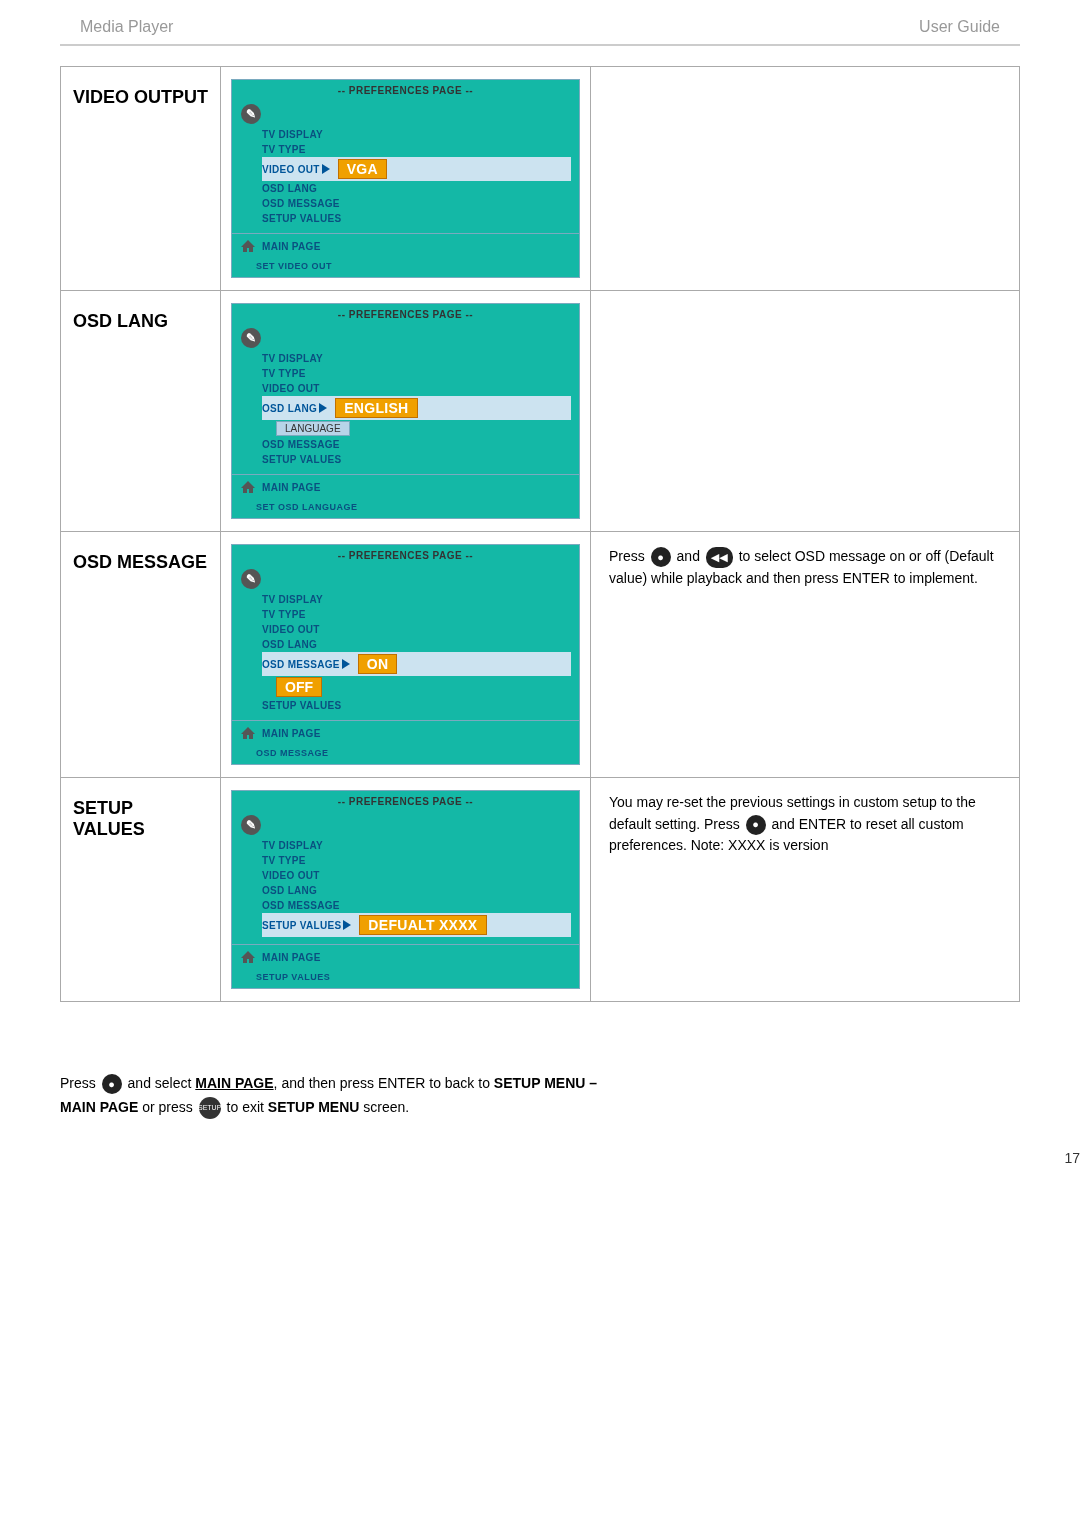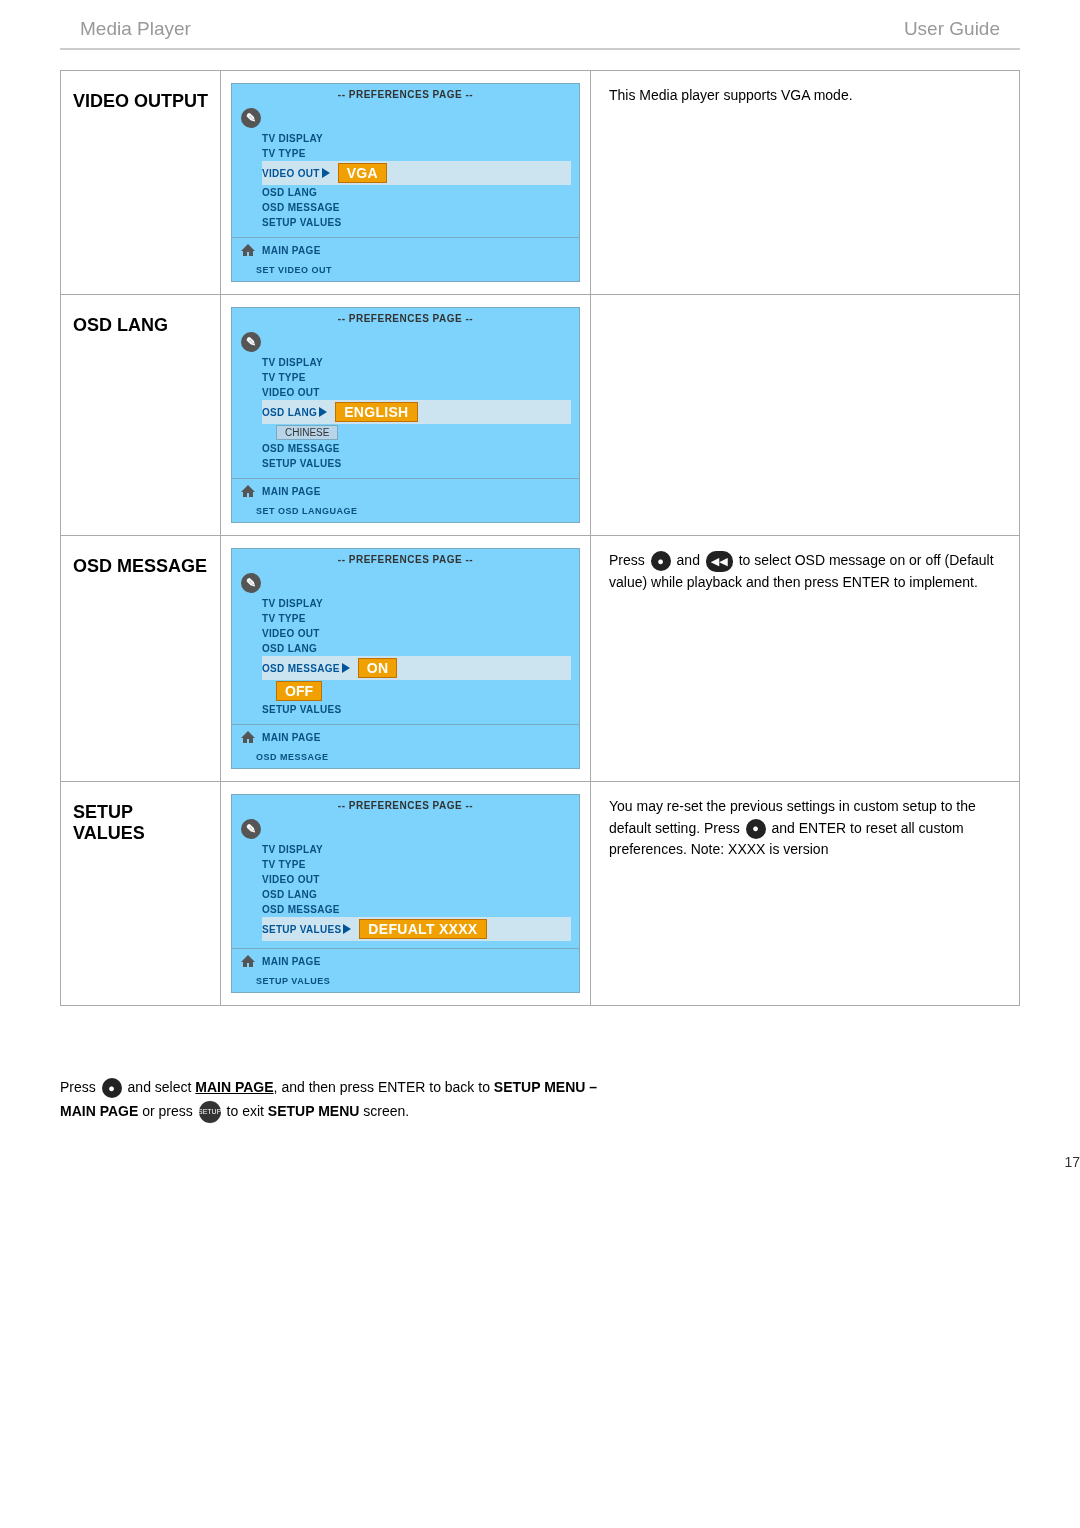--- a/index.html
+++ b/index.html
@@ -10,21 +10,21 @@
       font-family: Arial, Helvetica, sans-serif;
       font-size: 14px;
       color: #000;
     }
 
     .page-header {
       display: flex;
       justify-content: space-between;
       padding: 18px 80px 8px 80px;
       color: #999;
-      font-size: 19px;
+      font-size: 16px;
     }
 
     .header-line {
       border-top: 2px solid #ccc;
       margin: 0 60px 0 60px;
     }
 
     .main-content {
       padding: 20px 60px 40px 60px;
     }
@@ -65,21 +65,21 @@
 
     .col-desc {
       flex: 1;
       padding: 14px 18px;
       font-size: 14px;
       line-height: 1.55;
     }
 
     
     .pref-screen {
-      background: #7dd3fc;
+      background: #14b8a6;
       border: 1px solid #7aaabf;
       padding: 0;
       font-size: 10.5px;
     }
 
     .pref-title {
       text-align: center;
       font-weight: bold;
       font-size: 10px;
       color: #333;
@@ -307,23 +307,20 @@
             <div class="pref-item">SETUP VALUES</div>
           </div>
           <div class="home-row">
             <svg class="home-icon" viewBox="0 0 16 16">
               <polygon points="8,2 1,9 3,9 3,14 7,14 7,10 9,10 9,14 13,14 13,9 15,9" fill="#555"></polygon>
             </svg>
             <span class="home-label">MAIN PAGE</span>
           </div>
           <div class="screen-footer-label">SET VIDEO OUT</div>
         </div>
-      </div>
-      <div class="col-desc">
-        <span>This Media player supports VGA mode.</span>
       </div>
     </div>
 
     <div class="table-row-section">
       <div class="col-label">
         <strong>OSD LANG</strong>
       </div>
       <div class="col-screen">
         <div class="pref-screen">
           <div class="pref-title">-- PREFERENCES PAGE --</div>
@@ -338,21 +335,21 @@
             <div class="pref-item">TV TYPE</div>
             <div class="pref-item">VIDEO OUT</div>
             <div class="pref-item highlighted">
               <div class="pref-item-row">
                 OSD LANG
                 <span class="arrow-right"></span>
                 <span class="pref-value selected">ENGLISH</span>
               </div>
             </div>
             <div class="pref-sub-item">
-              <span class="pref-second-value">CHINESE</span>
+              <span class="pref-second-value">LANGUAGE</span>
             </div>
             <div class="pref-item">OSD MESSAGE</div>
             <div class="pref-item">SETUP VALUES</div>
           </div>
           <div class="home-row">
             <svg class="home-icon" viewBox="0 0 16 16">
               <polygon points="8,2 1,9 3,9 3,14 7,14 7,10 9,10 9,14 13,14 13,9 15,9" fill="#555"></polygon>
             </svg>
             <span class="home-label">MAIN PAGE</span>
           </div>

